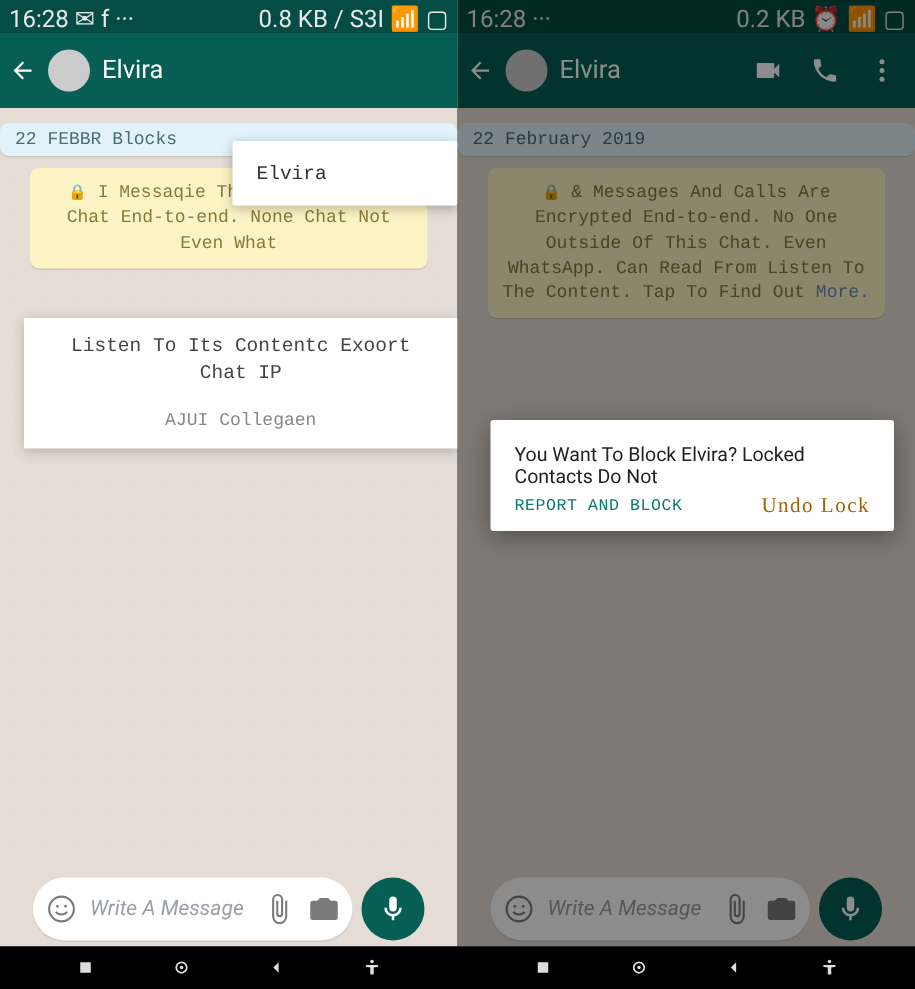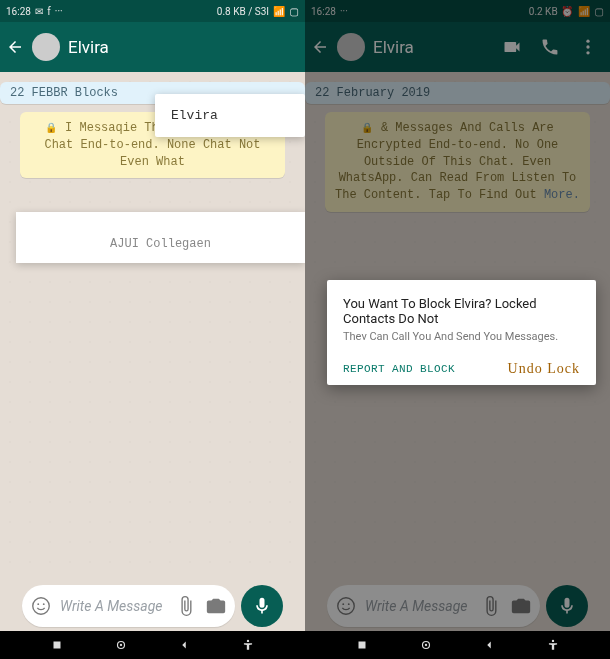--- a/index.html
+++ b/index.html
@@ -24,23 +24,23 @@
     position: absolute;
     inset: 0;
     background: rgba(0,0,0,0.45);
     z-index: 5;
     pointer-events: none;
   }
   .statusbar {
     height: 22px;
     background: #054d44;
     color: #e8e8e8;
-    font-size: 10px;
-    display: flex;
-    align-items: center;
+    font-size: 16px;
+    display: flex;
+    align-items: flex-end;
     padding: 0 6px;
     justify-content: space-between;
   }
   .statusbar .left, .statusbar .right { display: flex; gap: 4px; align-items: center; }
   .appbar {
     height: 50px;
     background: #075e54;
     color: #fff;
     display: flex;
     align-items: center;
@@ -227,20 +227,21 @@
     <div class="datechip">22 FEBBR Blocks</div>
     <div class="encryption-banner">
       <span class="lock-icon">🔒</span>
       <span>I Messaqie The Chia Empties Chat End-to-end. None Chat Not Even What</span>
     </div>
 
     <div class="popup">
       <div class="popup-item">Elvira</div>
     </div>
     <div class="popup-row2">
+      <div>Listen To Its Contentc Exoort Chat IP</div>
       <div style="margin-top:14px;color:#888;font-size:12px;">AJUI Collegaen</div>
     </div>
   </div>
   <div class="inputbar">
     <div class="input-pill">
       <svg viewBox="0 0 24 24">
           <circle cx="12" cy="12" r="9" fill="none" stroke="#7a7a7a" stroke-width="1.5"></circle>
           <circle cx="9" cy="10" r="1" fill="#7a7a7a"></circle>
           <circle cx="15" cy="10" r="1" fill="#7a7a7a"></circle>
           <path d="M8 14c1 1.5 2.5 2 4 2s3-.5 4-2" fill="none" stroke="#7a7a7a" stroke-width="1.5"></path>
@@ -320,21 +321,20 @@
     </div>
     <div class="mic-btn">
       <svg viewBox="0 0 24 24">
           <path d="M12 14a3 3 0 003-3V5a3 3 0 00-6 0v6a3 3 0 003 3zm5-3a5 5 0 01-10 0H5a7 7 0 006 6.9V21h2v-3.1A7 7 0 0019 11z"></path>
         </svg>
     </div>
   </div>
 
   <div class="dialog">
     <div class="dialog-title">You Want To Block Elvira? Locked Contacts Do Not</div>
-    <div class="dialog-sub">Thev Can Call You And Send You Messages.</div>
     <div class="dialog-actions">
       <div class="action-left">REPORT AND BLOCK</div>
       <div class="action-right">Undo Lock</div>
     </div>
   </div>
 </div>
 
 <div class="navbar">
   <div class="navbar-half">
     <svg viewBox="0 0 24 24">

